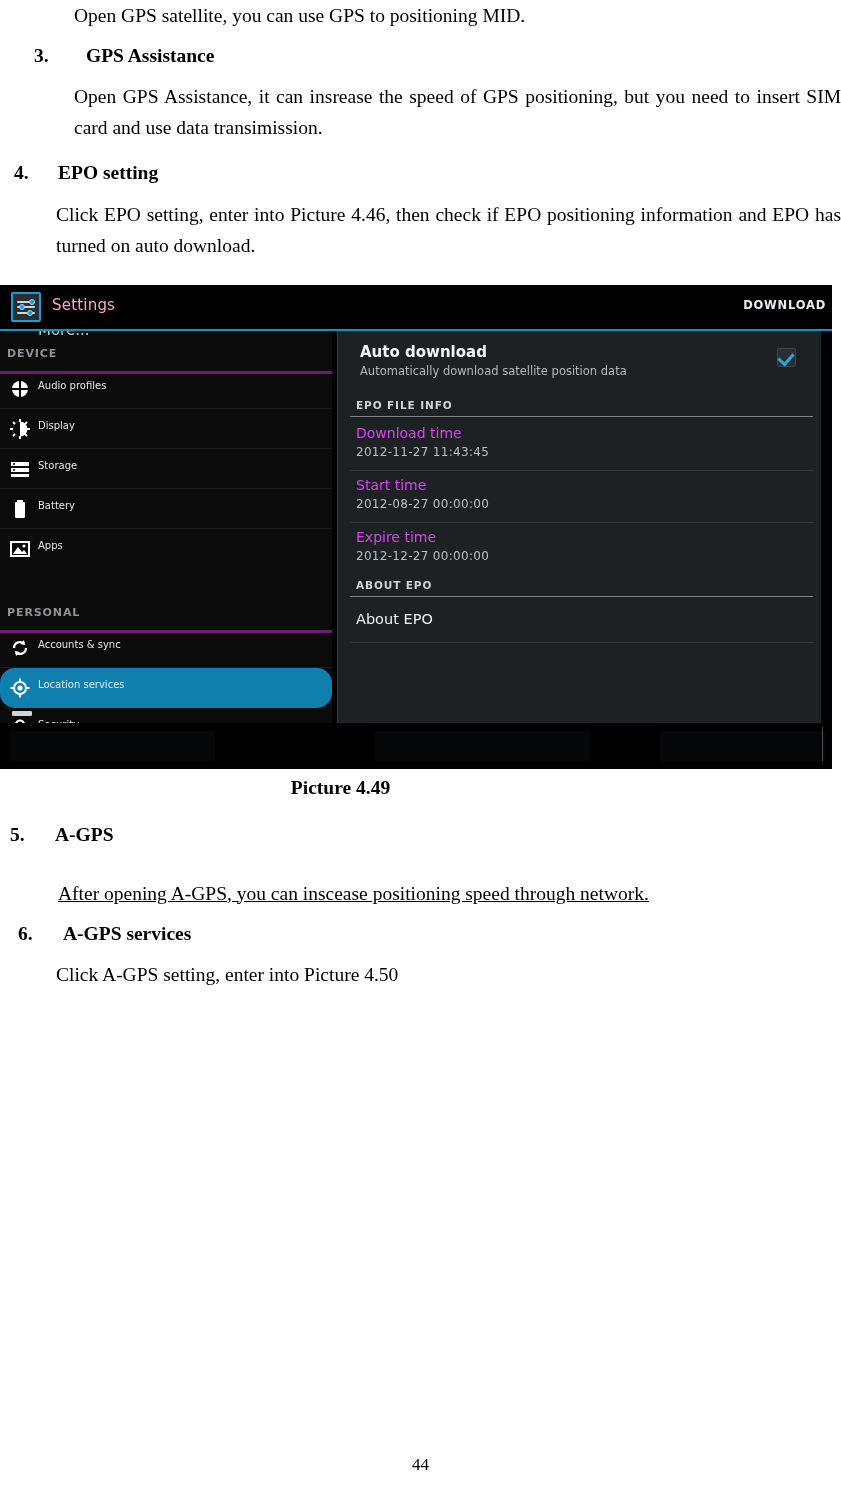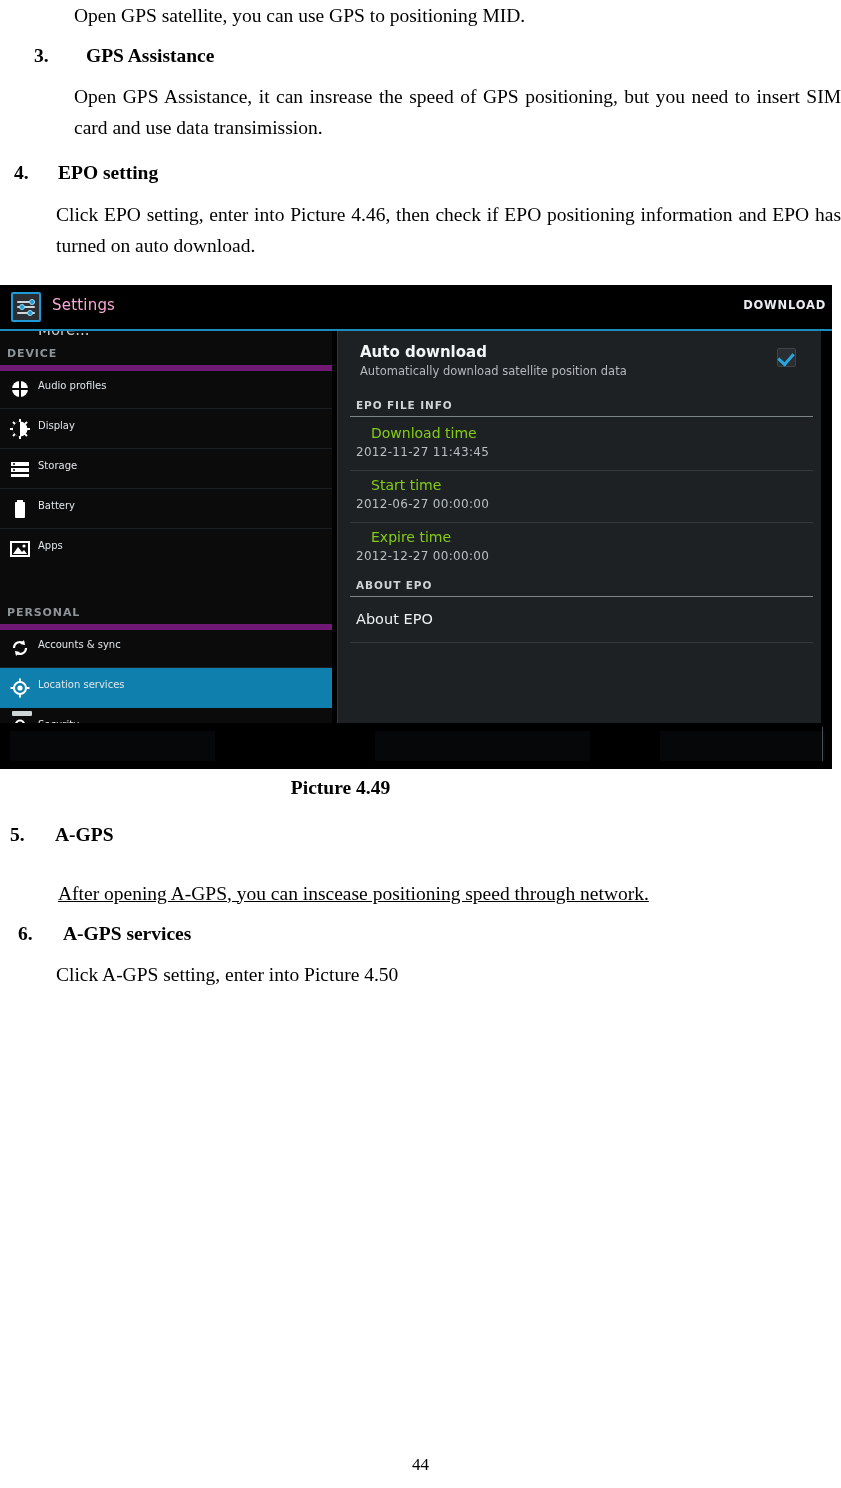--- a/index.html
+++ b/index.html
@@ -193,22 +193,22 @@
   .nav-header {
     position: absolute;
     left: 0;
     width: 332px;
     font-size: 11px;
     font-weight: bold;
     color: #8d9397;
     letter-spacing: 0.9px;
     padding-left: 7px;
     box-sizing: border-box;
-    border-bottom: 6px solid #701a75;
-    padding-bottom: 5px;
+    border-bottom: 3px solid #701a75;
+    padding-bottom: 11px;
   }
   #hdr-device   { top: 16px; }
   #hdr-personal { top: 275px; }
 
   .nav-item {
     position: absolute;
     left: 0;
     width: 332px;
     height: 40px;
     border-bottom: 1px solid #1c1f22;
@@ -217,20 +217,21 @@
   .nav-item .lbl {
     position: absolute;
     left: 38px;
     top: 11px;
     font-size: 10px;
     color: #e2e6e8;
   }
   .nav-item.selected {
     background: #0f80ae;
     border-bottom: 1px solid #0f80ae;
+    border-radius: 15px;
   }
 
   .nav-ico {
     position: absolute;
     left: 10px;
     top: 10px;
     width: 20px;
     height: 20px;
   }
   .nav-ico svg { display: block; }
@@ -303,24 +304,24 @@
   .row {
     position: absolute;
     left: 12px;
     width: 463px;
     box-sizing: border-box;
     border-bottom: 1px solid #33383c;
     height: 50px;
   }
   .row .rlbl {
     position: absolute;
-    left: 21px;
+    left: 6px;
     top: 4px;
     font-size: 14px;
-    color: #84cc16;
+    color: #d946ef;
   }
   .row .rval {
     position: absolute;
     left: 6px;
     top: 24px;
     font-size: 12px;
     color: #b9bfc3;
     letter-spacing: 0.3px;
   }
   #row-dl     { top: 90px; }
@@ -566,21 +567,21 @@
 
         <div class="sec-head" id="sec-epo">EPO FILE INFO</div>
 
         <div class="row" id="row-dl">
           <span class="rlbl">Download time</span>
           <span class="rval">2012-11-27 11:43:45</span>
         </div>
 
         <div class="row" id="row-start">
           <span class="rlbl">Start time</span>
-          <span class="rval">2012-06-27 00:00:00</span>
+          <span class="rval">2012-08-27 00:00:00</span>
         </div>
 
         <div class="row" id="row-expire">
           <span class="rlbl">Expire time</span>
           <span class="rval">2012-12-27 00:00:00</span>
         </div>
 
         <div class="sec-head" id="sec-about">ABOUT EPO</div>
 
         <div class="row-link">

